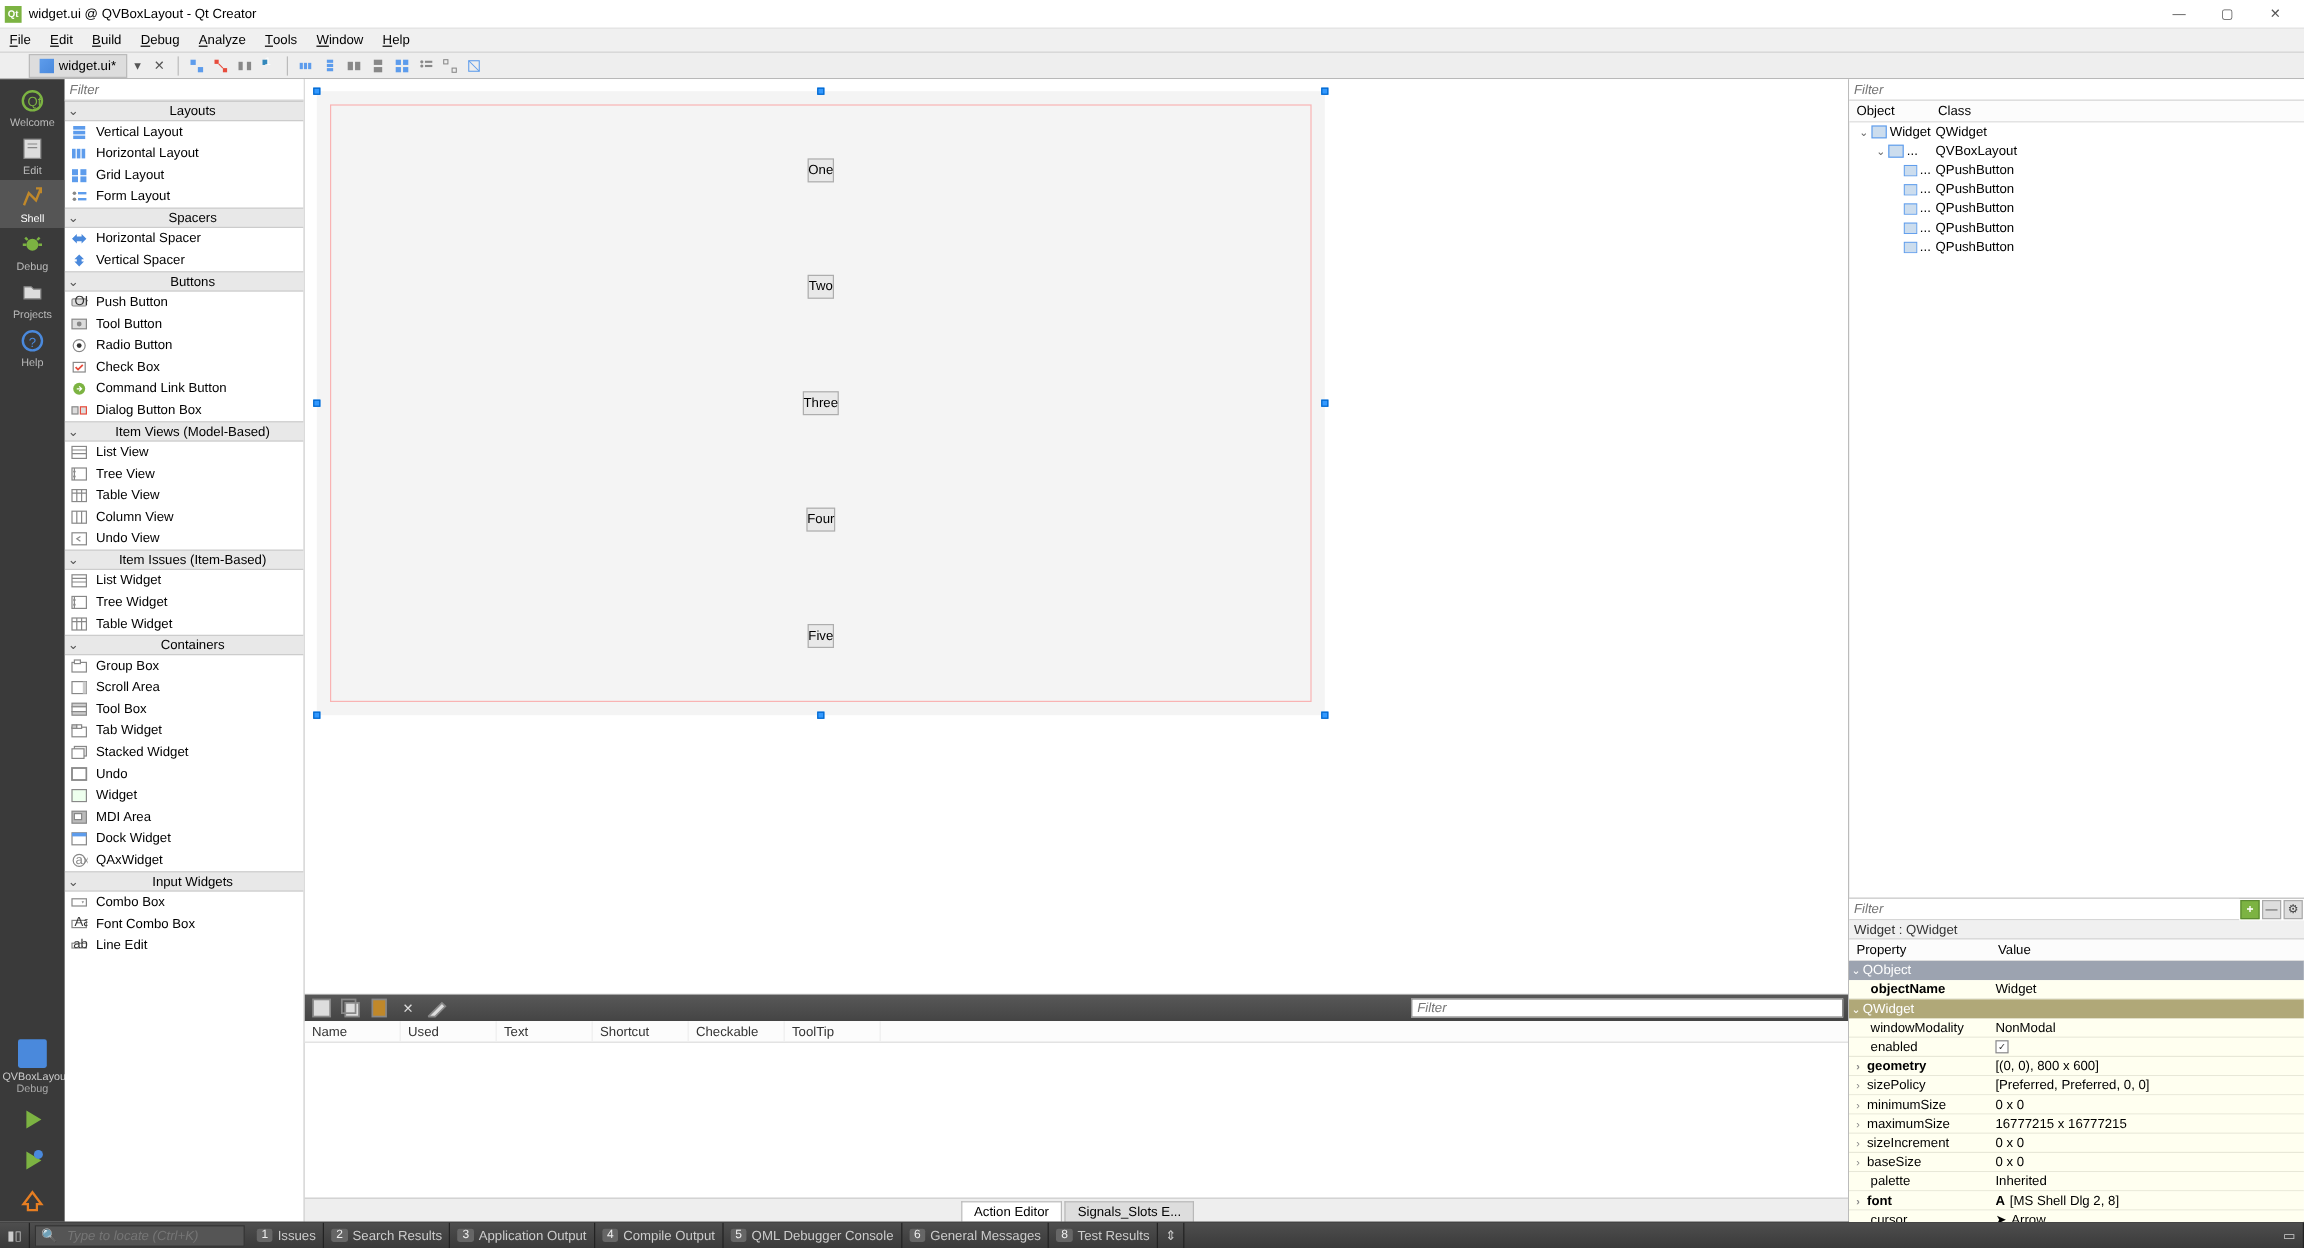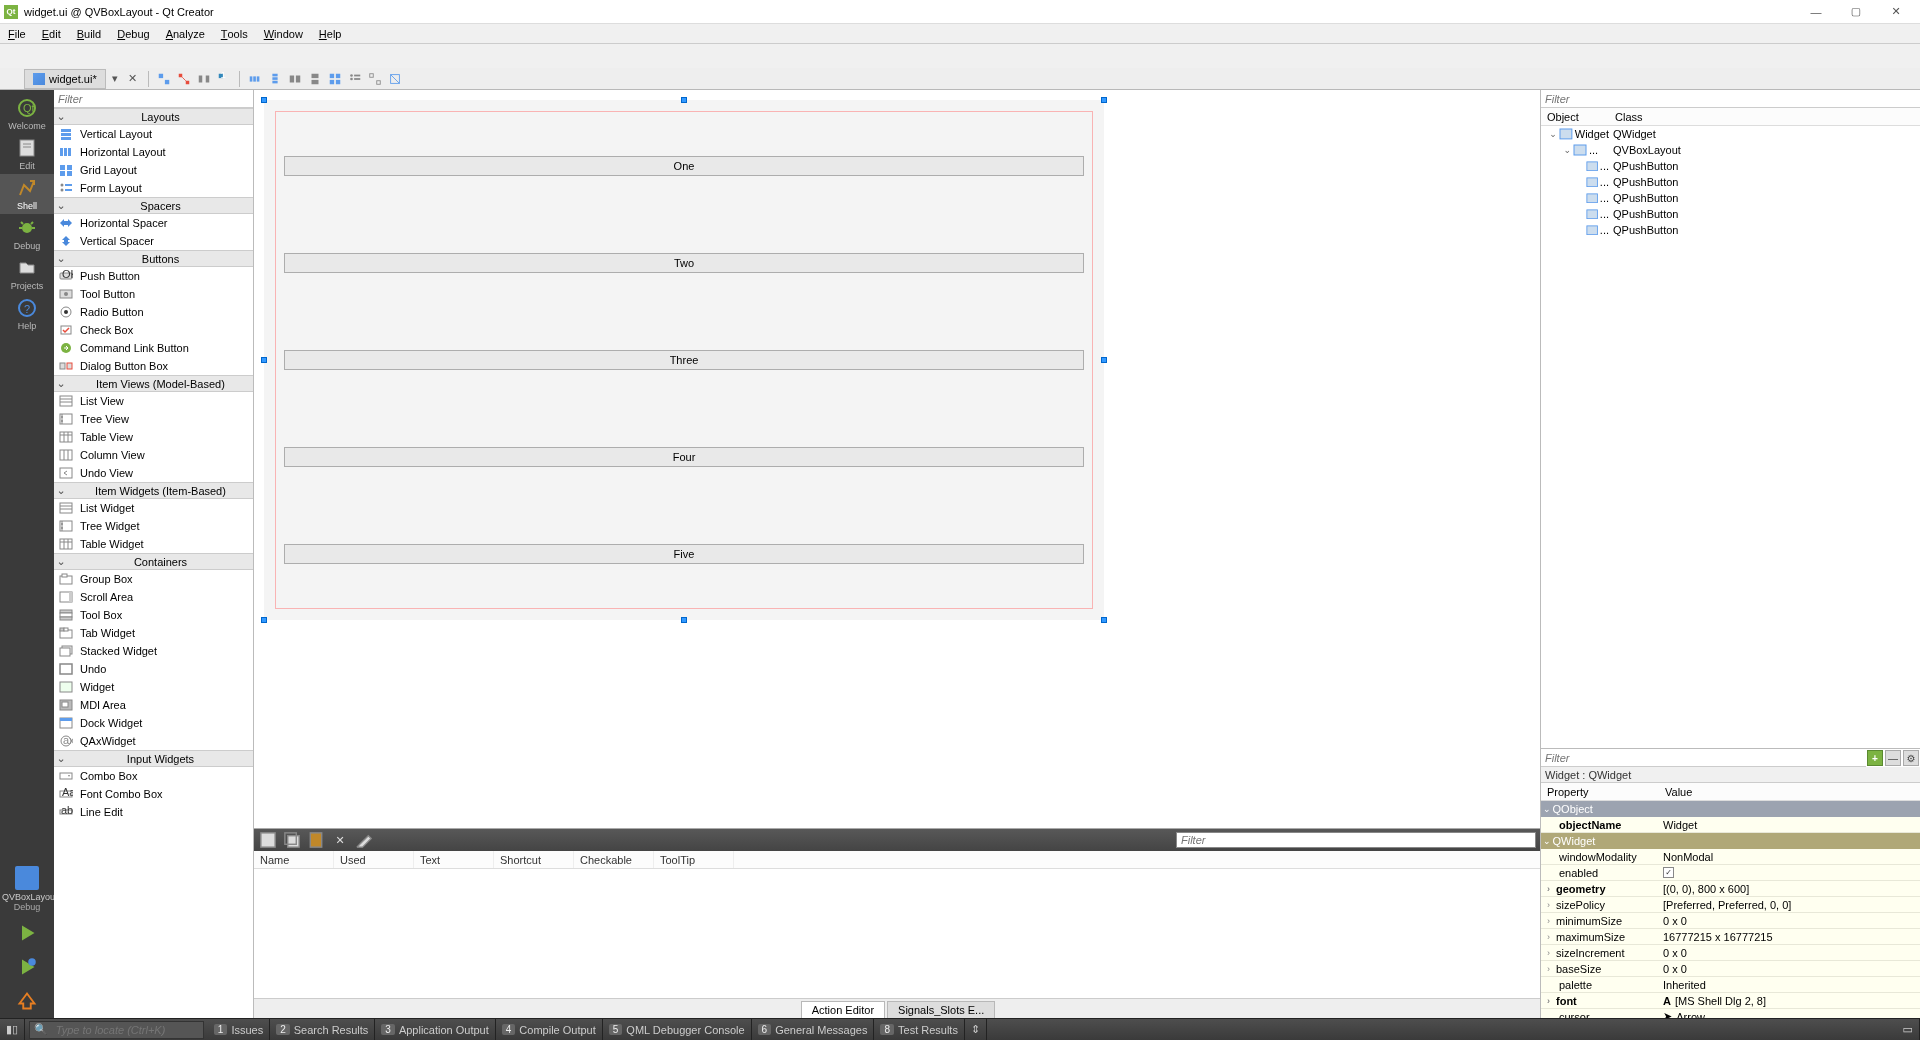--- a/index.html
+++ b/index.html
@@ -11,21 +11,21 @@
 .titlebar .title { flex: 1; color: #000; }
 .titlebar .win-btns { display: flex; }
 .titlebar .win-btn { width: 40px; height: 24px; display: flex; align-items: center; justify-content: center; color: #555; }
 
 
 .menubar { height: 20px; background: #f0f0f0; display: flex; align-items: center; border-bottom: 1px solid #ccc; }
 .menubar .menu-item { padding: 0 8px; height: 100%; display: flex; align-items: center; color: #000; }
 .menubar .menu-item .ul { text-decoration: underline; }
 
 
-.toolbar { height: 22px; background: #eee; display: flex; align-items: center; border-bottom: 1px solid #b8b8b8; padding: 0 2px; gap: 2px; margin-top: 24px; }
+.toolbar { height: 22px; background: #eee; display: flex; align-items: center; border-bottom: 1px solid #b8b8b8; padding: 0 2px; gap: 2px; }
 .toolbar .tb-sep { width: 1px; height: 16px; background: #bbb; margin: 0 4px; }
 .toolbar .tb-btn { width: 18px; height: 18px; display: flex; align-items: center; justify-content: center; color: #555; }
 .toolbar .tb-btn svg { width: 14px; height: 14px; }
 .toolbar .tab { display: flex; align-items: center; padding: 0 8px; gap: 4px; background: #ddd; height: 20px; border: 1px solid #bbb; }
 .toolbar .tab .doc-icon { width: 12px; height: 12px; background: linear-gradient(135deg, #5d9cec, #4a89dc); }
 .toolbar .tab-dropdown { width: 14px; height: 18px; display: flex; align-items: center; justify-content: center; color: #555; }
 
 
 .main { flex: 1; display: flex; min-height: 0; }
 
@@ -53,21 +53,21 @@
 .widgetbox .wb-item .wb-icon svg { width: 14px; height: 12px; }
 
 
 .center { flex: 1; display: flex; flex-direction: column; background: #fff; min-height: 0; }
 .form-canvas { flex: 1; position: relative; background: #fff; overflow: hidden; }
 .form-widget { position: absolute; left: 10px; top: 10px; width: 840px; height: 520px;
   background-color: #f4f4f4;
   background-image: radial-gradient(#bbb 0.5px, transparent 0.5px);
   background-size: 8px 8px; }
 .form-widget .selection-handle { position: absolute; width: 6px; height: 6px; background: #3399ff; border: 1px solid #0066cc; }
-.layout-box { position: absolute; left: 12px; top: 12px; right: 12px; bottom: 12px; outline: 1px solid rgba(255,100,100,0.45); display: flex; flex-direction: column; justify-content: space-around; padding: 6px; }
+.layout-box { position: absolute; left: 12px; top: 12px; right: 12px; bottom: 12px; outline: 1px solid rgba(255,100,100,0.45); display: flex; flex-direction: column; justify-content: space-around; padding: 6px; align-items: center; }
 .layout-box .gen-btn { height: 20px; background: #e9e9e9; border: 1px solid #adadad; display: flex; align-items: center; justify-content: center; color: #000; margin: 28px 2px; }
 
 
 .action-editor { height: 190px; display: flex; flex-direction: column; border-top: 1px solid #aaa; }
 .ae-toolbar { height: 22px; background: linear-gradient(#585858, #444); display: flex; align-items: center; padding: 0 4px; gap: 4px; }
 .ae-toolbar .ae-btn { width: 20px; height: 18px; display: flex; align-items: center; justify-content: center; color: #ddd; }
 .ae-toolbar .ae-filter { flex: 1; margin-left: auto; }
 .ae-toolbar .ae-filter input { width: 360px; float: right; height: 16px; border: 1px solid #888; font-style: italic; color: #888; padding: 0 4px; background: #fff; }
 .ae-table { flex: 1; background: #fff; }
 .ae-table .ae-header { display: flex; height: 18px; border-bottom: 1px solid #ddd; background: #fcfcfc; }
@@ -500,21 +500,21 @@
           <span class="wb-icon">
             <svg viewBox="0 0 14 12">
               <rect x="1" y="1" width="12" height="10" fill="#fff" stroke="#888"></rect>
               <path d="M8 4 L5 6 L8 8" fill="none" stroke="#888"></path>
             </svg>
           </span>
           <span>Undo View</span>
         </div>
         <div class="cat-header">
           <span class="chevron">⌄</span>
-          <span class="cat-label">Item Widgets (Item-Based)</span>
+          <span class="cat-label">Item Issues (Item-Based)</span>
         </div>
         <div class="wb-item">
           <span class="wb-icon">
             <svg viewBox="0 0 14 12">
               <rect x="1" y="1" width="12" height="10" fill="#fff" stroke="#888"></rect>
               <line x1="1" y1="4" x2="13" y2="4" stroke="#888"></line>
               <line x1="1" y1="7" x2="13" y2="7" stroke="#888"></line>
             </svg>
           </span>
           <span>List Widget</span>

